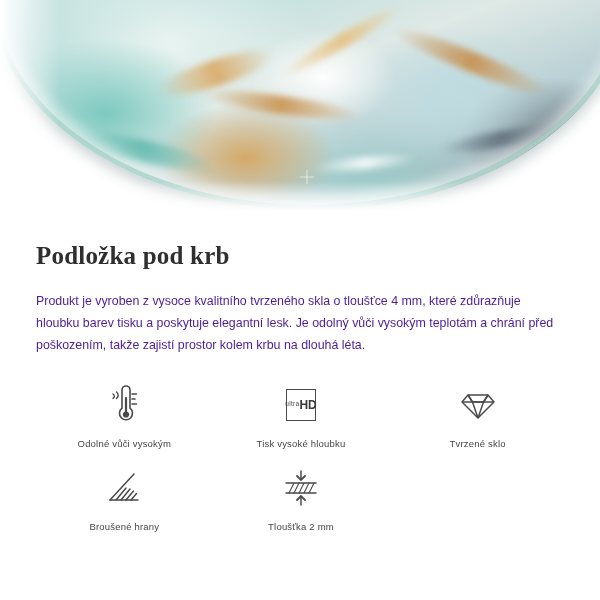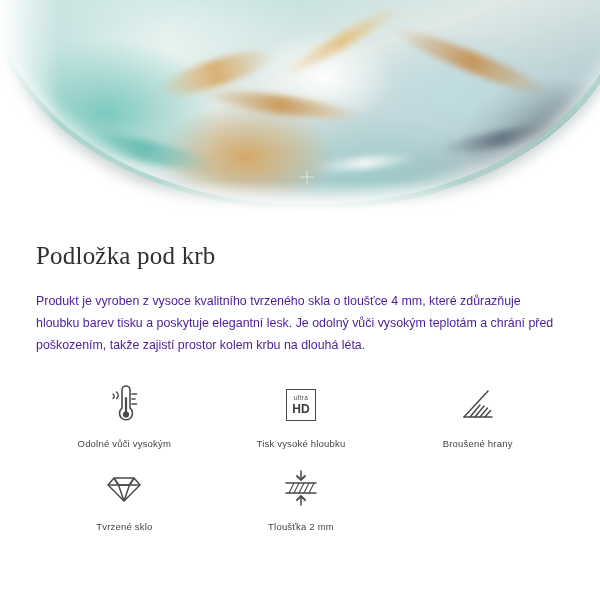--- a/index.html
+++ b/index.html
@@ -97,21 +97,21 @@
   
   .content {
     position: relative;
     padding: 24px 34px 0 36px;
   }
   .headline {
     font-family: "Liberation Serif", serif;
     font-size: 25px;
     line-height: 33px;
     color: #2f2f2f;
-    font-weight: normal;
+    font-weight: bold;
     margin: 0 0 18px 0;
     letter-spacing: 0.2px;
   }
   .headline .line2 { display: block; }
   .paragraph {
     font-size: 12.4px;
     line-height: 22px;
     color: #4c1d95;
     margin: 0;
     max-width: 540px;
@@ -141,21 +141,21 @@
     font-size: 9.5px;
     color: #444444;
     text-align: center;
     letter-spacing: 0.2px;
   }
   .ultrahd-box {
     width: 28px;
     height: 30px;
     border: 1.6px solid #4a4a4a;
     display: flex;
-    flex-direction: column;
+    flex-direction: row;
     align-items: center;
     justify-content: center;
     line-height: 1;
   }
   .ultrahd-box .u {
     font-size: 6.5px;
     letter-spacing: 0.3px;
     color: #4a4a4a;
     margin-bottom: 1px;
   }
@@ -219,44 +219,44 @@
             <span class="u">ultra</span>
             <span class="hd">HD</span>
           </div>
         </div>
         <div class="feature-label">Tisk vysoké hloubku</div>
       </div>
 
 
       <div class="feature">
         <div class="feature-icon">
+          <svg width="40" height="36" viewBox="0 0 40 36" fill="none" stroke="#4a4a4a" stroke-width="1.5" stroke-linejoin="round">
+            <path d="M10 8 H30 L36 15 L20 31 L4 15 Z"></path>
+            <path d="M4 15 H36"></path>
+            <path d="M10 8 L14.5 15 L20 31"></path>
+            <path d="M30 8 L25.5 15 L20 31"></path>
+            <path d="M14.5 15 H25.5"></path>
+            <path d="M10 8 L14.5 15 M30 8 L25.5 15"></path>
+          </svg>
+        </div>
+        <div class="feature-label">Tvrzené sklo</div>
+      </div>
+
+      <div class="feature">
+        <div class="feature-icon">
           <svg width="40" height="36" viewBox="0 0 40 36" fill="none" stroke="#4a4a4a" stroke-width="1.5" stroke-linecap="round">
             <path d="M6 30 L30 4"></path>
             <path d="M6 30 H34"></path>
             <path d="M12 30 L22 18"></path>
             <path d="M17 30 L26 19"></path>
             <path d="M22 30 L29.5 21"></path>
             <path d="M27 30 L32.5 23.5"></path>
           </svg>
         </div>
         <div class="feature-label">Broušené hrany</div>
-      </div>
-
-      <div class="feature">
-        <div class="feature-icon">
-          <svg width="40" height="36" viewBox="0 0 40 36" fill="none" stroke="#4a4a4a" stroke-width="1.5" stroke-linejoin="round">
-            <path d="M10 8 H30 L36 15 L20 31 L4 15 Z"></path>
-            <path d="M4 15 H36"></path>
-            <path d="M10 8 L14.5 15 L20 31"></path>
-            <path d="M30 8 L25.5 15 L20 31"></path>
-            <path d="M14.5 15 H25.5"></path>
-            <path d="M10 8 L14.5 15 M30 8 L25.5 15"></path>
-          </svg>
-        </div>
-        <div class="feature-label">Tvrzené sklo</div>
       </div>
 
       <div class="feature">
         <div class="feature-icon">
           <svg width="42" height="40" viewBox="0 0 42 40" fill="none" stroke="#4a4a4a" stroke-width="1.5" stroke-linecap="round">
             <line x1="21" y1="3" x2="21" y2="11"></line>
             <path d="M17 8 L21 12 L25 8" stroke-width="1.8"></path>
             <line x1="6" y1="15" x2="36" y2="15"></line>
             <line x1="6" y1="25" x2="36" y2="25"></line>
             <path d="M9 25 L14 15 M14 25 L19 15 M19 25 L24 15 M24 25 L29 15 M29 25 L34 15" stroke-width="1.1"></path>

